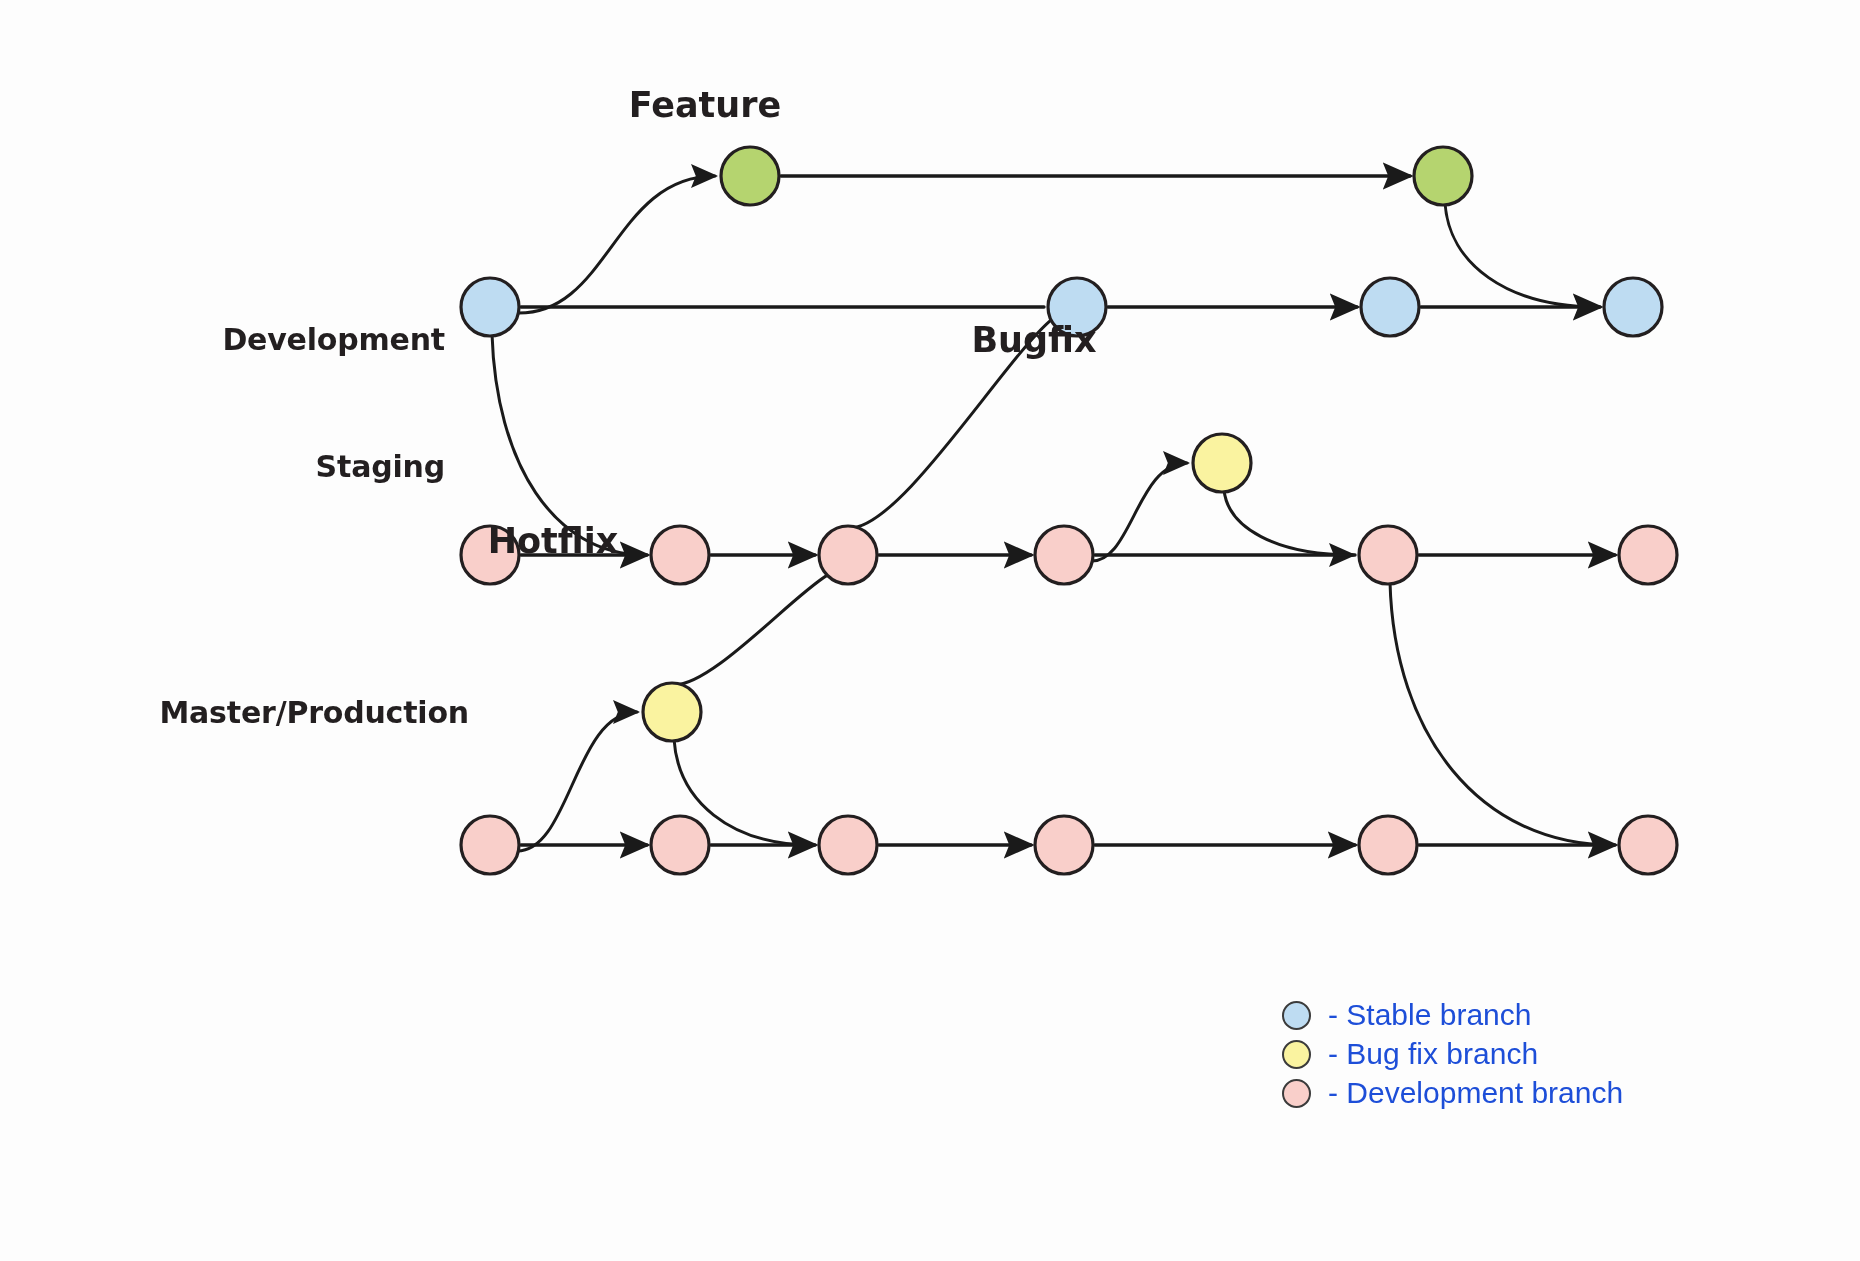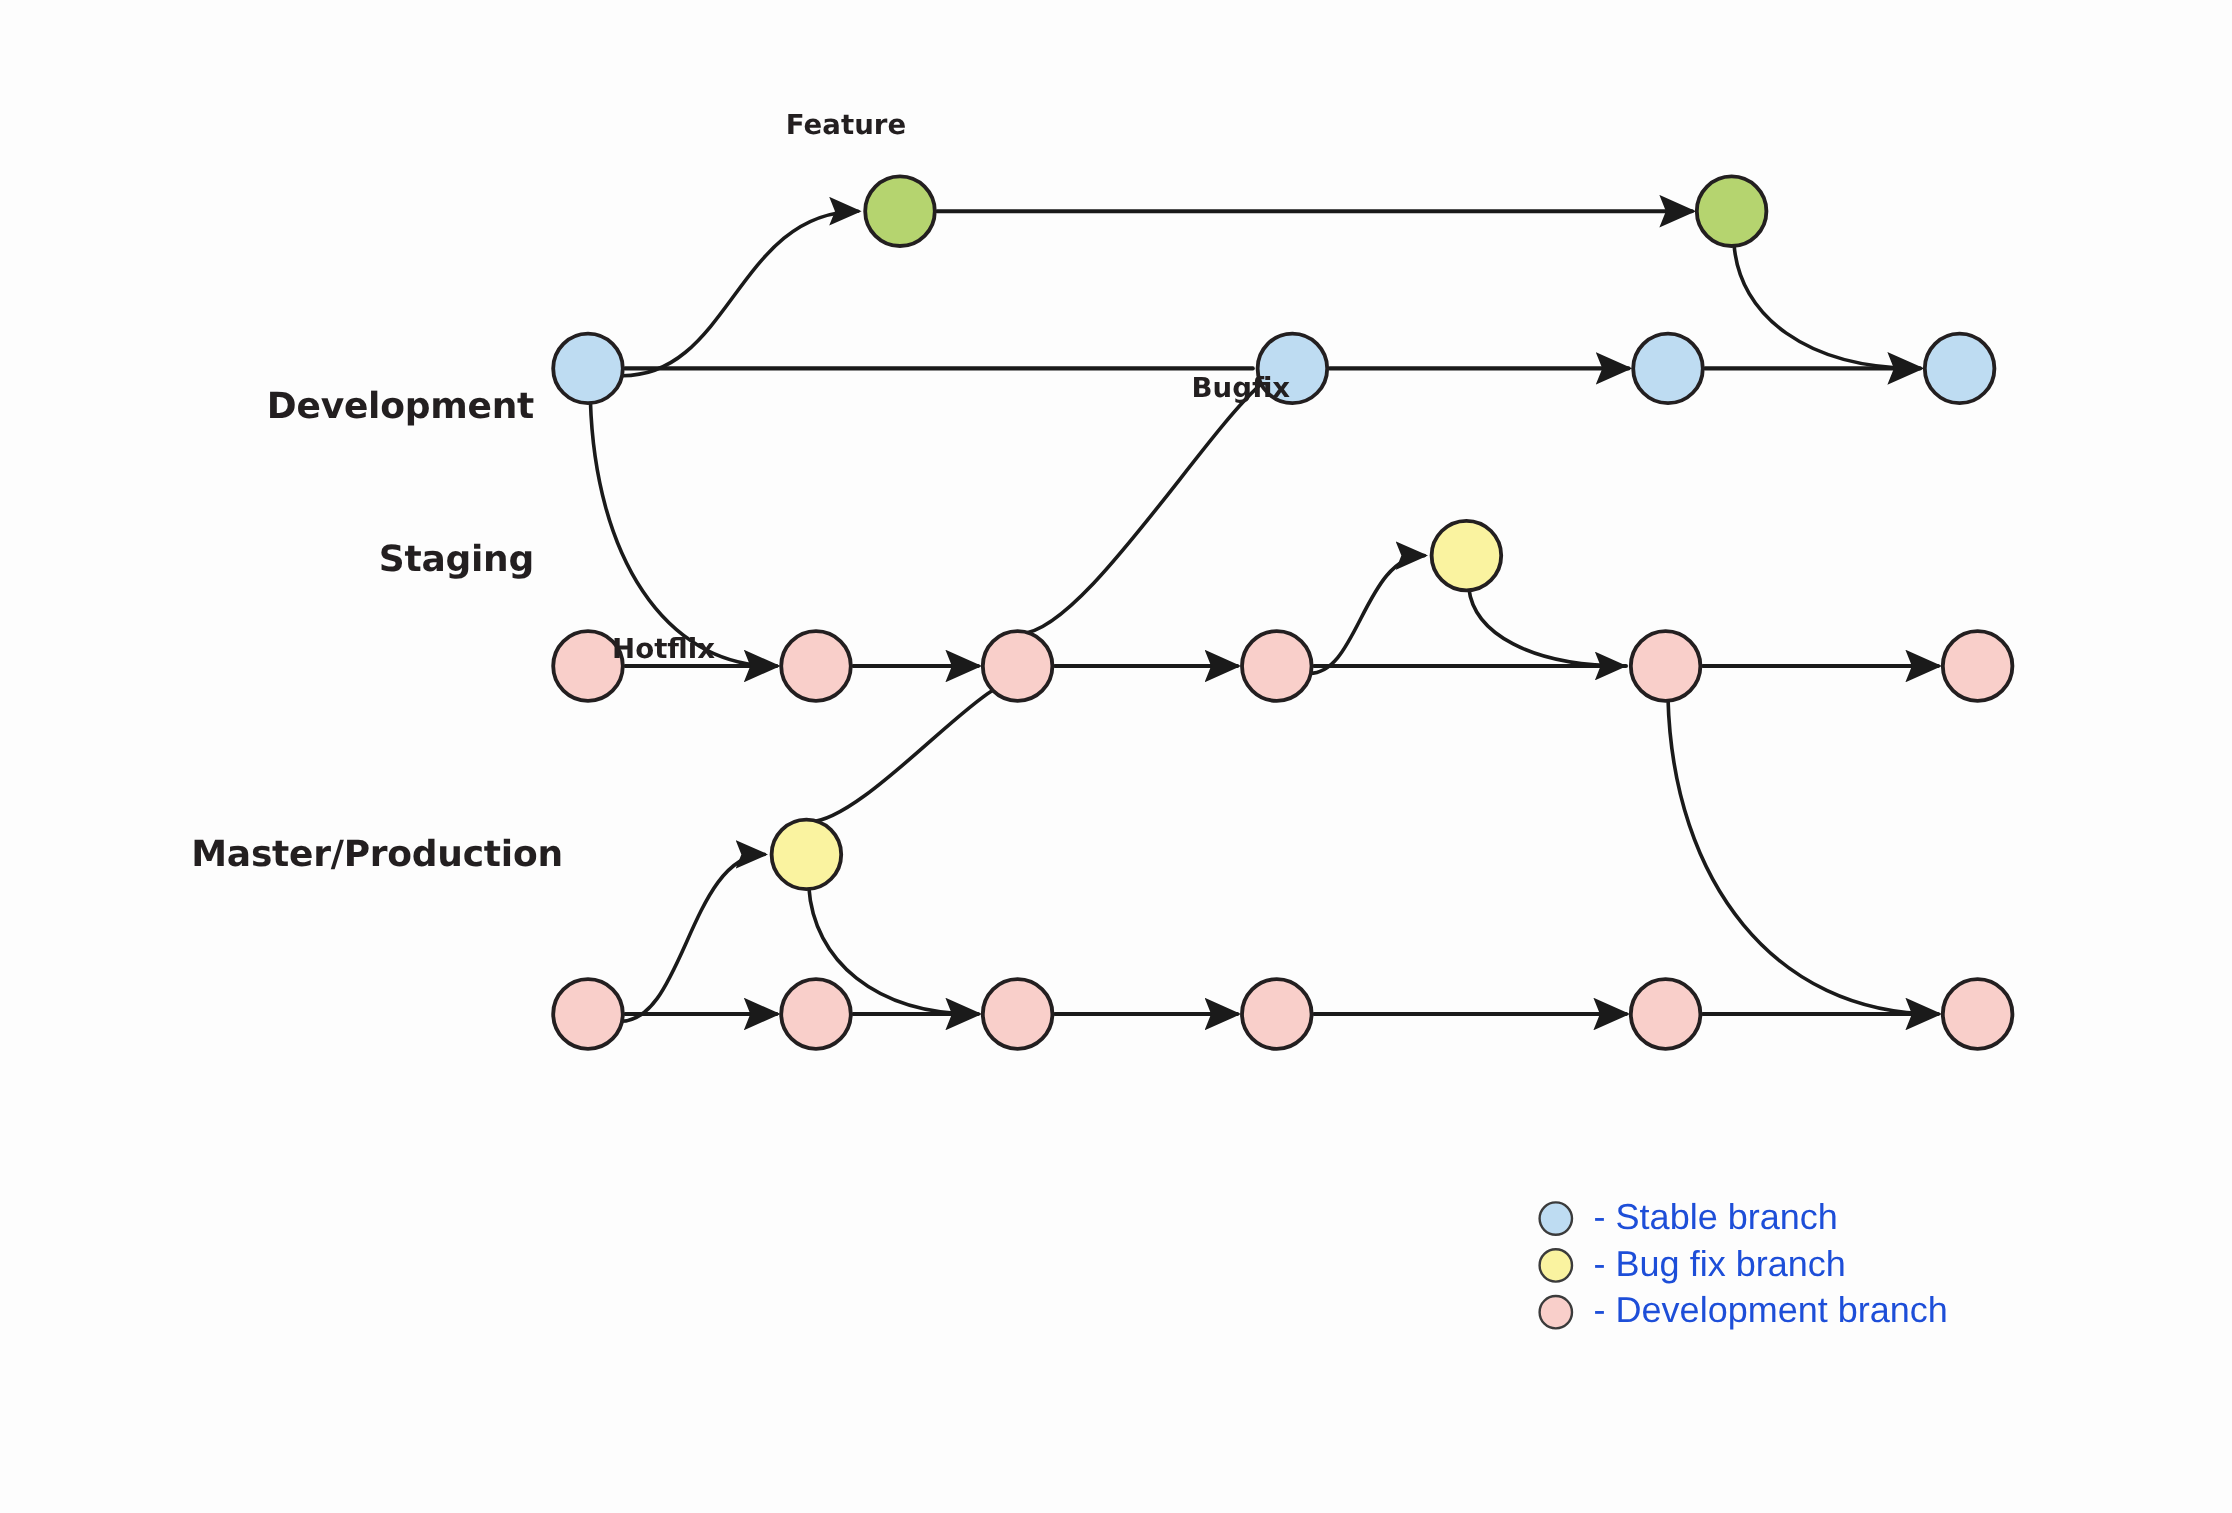--- a/index.html
+++ b/index.html
@@ -6,21 +6,21 @@
   body{width:1860px;height:1261px;font-family:"Liberation Sans",sans-serif;overflow:hidden;}
   #stage{position:relative;width:1860px;height:1261px;background:#fdfdfd;}
   svg#graph{position:absolute;left:0;top:0;width:1860px;height:1261px;}
   .rowlabel{
     position:absolute;font-family:"DejaVu Sans",sans-serif;font-weight:700;
     font-size:30px;color:#231f20;letter-spacing:-0.2px;white-space:nowrap;
     transform:translateY(-50%);text-align:right;
   }
   .branchlabel{
     position:absolute;font-family:"DejaVu Sans",sans-serif;font-weight:700;
-    font-size:23px;color:#231f20;white-space:nowrap;transform:translate(-50%,-50%);
+    font-size:35px;color:#231f20;white-space:nowrap;transform:translate(-50%,-50%);
   }
   .legend{position:absolute;left:1282px;top:996px;}
   .legend-row{display:flex;align-items:center;height:38px;margin-bottom:1px;}
   .legend-swatch{width:29px;height:29px;border-radius:50%;border:2px solid #3b3b3b;box-sizing:border-box;}
   .legend-text{font-family:"Liberation Sans",sans-serif;font-size:30px;color:#1d4ed8;margin-left:17px;white-space:nowrap;}
 </style>
 </head>
 <body>
 
 <div id="stage">
@@ -77,21 +77,21 @@
         <circle cx="848" cy="845" r="29" fill="#f9cfca" stroke="#231f20" stroke-width="3.2"></circle>
         <circle cx="1064" cy="845" r="29" fill="#f9cfca" stroke="#231f20" stroke-width="3.2"></circle>
         <circle cx="1388" cy="845" r="29" fill="#f9cfca" stroke="#231f20" stroke-width="3.2"></circle>
         <circle cx="1648" cy="845" r="29" fill="#f9cfca" stroke="#231f20" stroke-width="3.2"></circle>
       </g>
   </svg>
 
   <div id="label-layer">
       <div class="branchlabel" style="left: 705px; top: 105px;">Feature</div>
       <div class="rowlabel" style="top: 307px; left: 0px; width: 445px; margin-top: 32px;">Development</div>
-      <div class="branchlabel" style="left: 1034px; top: 324px;">Bugfix</div>
+      <div class="branchlabel" style="left: 1034px; top: 340px;">Bugfix</div>
       <div class="rowlabel" style="top: 466px; left: 0px; width: 445px; text-align: right;">Staging</div>
       <div class="branchlabel" style="left: 553px; top: 541px;">Hotflix</div>
       <div class="rowlabel" style="top: 712px; left: 0px; width: 445px; padding-left: 24px;">Master/Production</div>
     </div>
 
   <div class="legend">
     <div class="legend-row">
       <span class="legend-swatch" style="background: rgb(190, 220, 242);"></span>
       <span class="legend-text">- Stable branch</span>
     </div>

